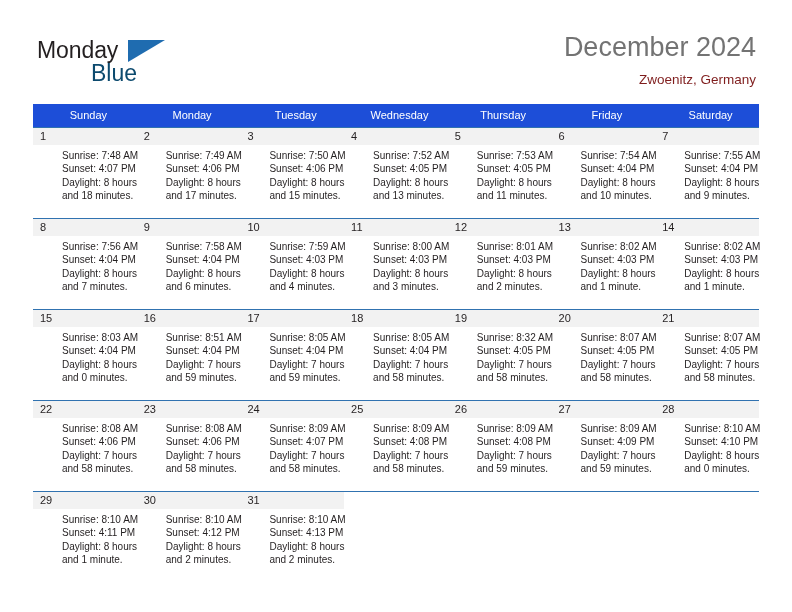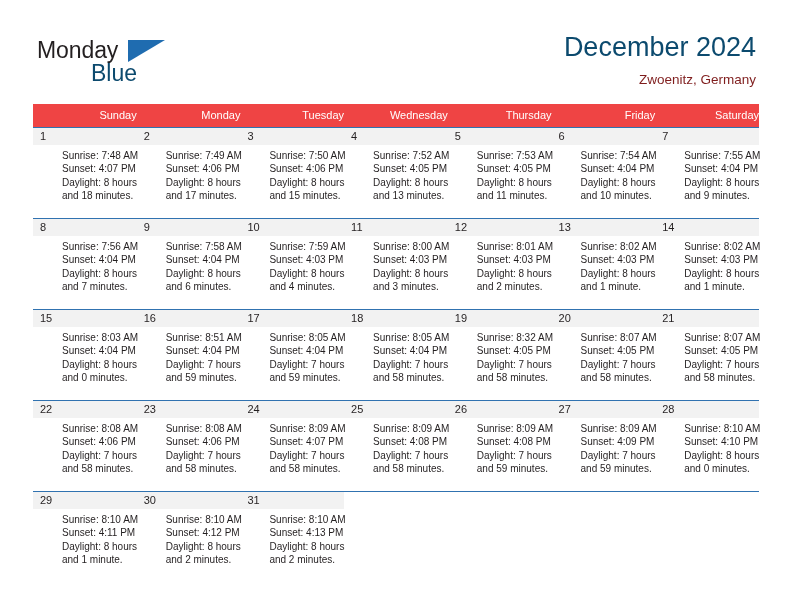--- a/index.html
+++ b/index.html
@@ -62,21 +62,21 @@
   }
 
   .title-block {
     position: absolute;
     right: 36px;
     top: 30px;
     text-align: right;
   }
   .cal-title {
     font-size: 27px;
-    color: #0c4a6e;
+    color: #737373;
     line-height: 34px;
     white-space: nowrap;
     text-align: center;
   }
   .cal-subtitle {
     font-size: 13.5px;
     color: #7f1d1d;
     line-height: 20px;
     margin-top: 6px;
     white-space: nowrap;
@@ -87,25 +87,25 @@
     position: absolute;
     left: 33px;
     top: 104px;
     width: 726px;
     border-collapse: collapse;
     table-layout: fixed;
   }
   .calendar col { width: 103.71px; }
 
   .calendar thead th {
-    background: #ef4444;
+    background: #1d4ed8;
     color: #ffffff;
     font-size: 11px;
     font-weight: normal;
-    text-align: right;
+    text-align: center;
     padding: 5px 0 5px 7px;
     height: 11px;
     line-height: 13px;
     border: none;
   }
 
   .week-row > td {
     vertical-align: top;
     padding: 0;
     border-top: 1px solid #3072b0;

